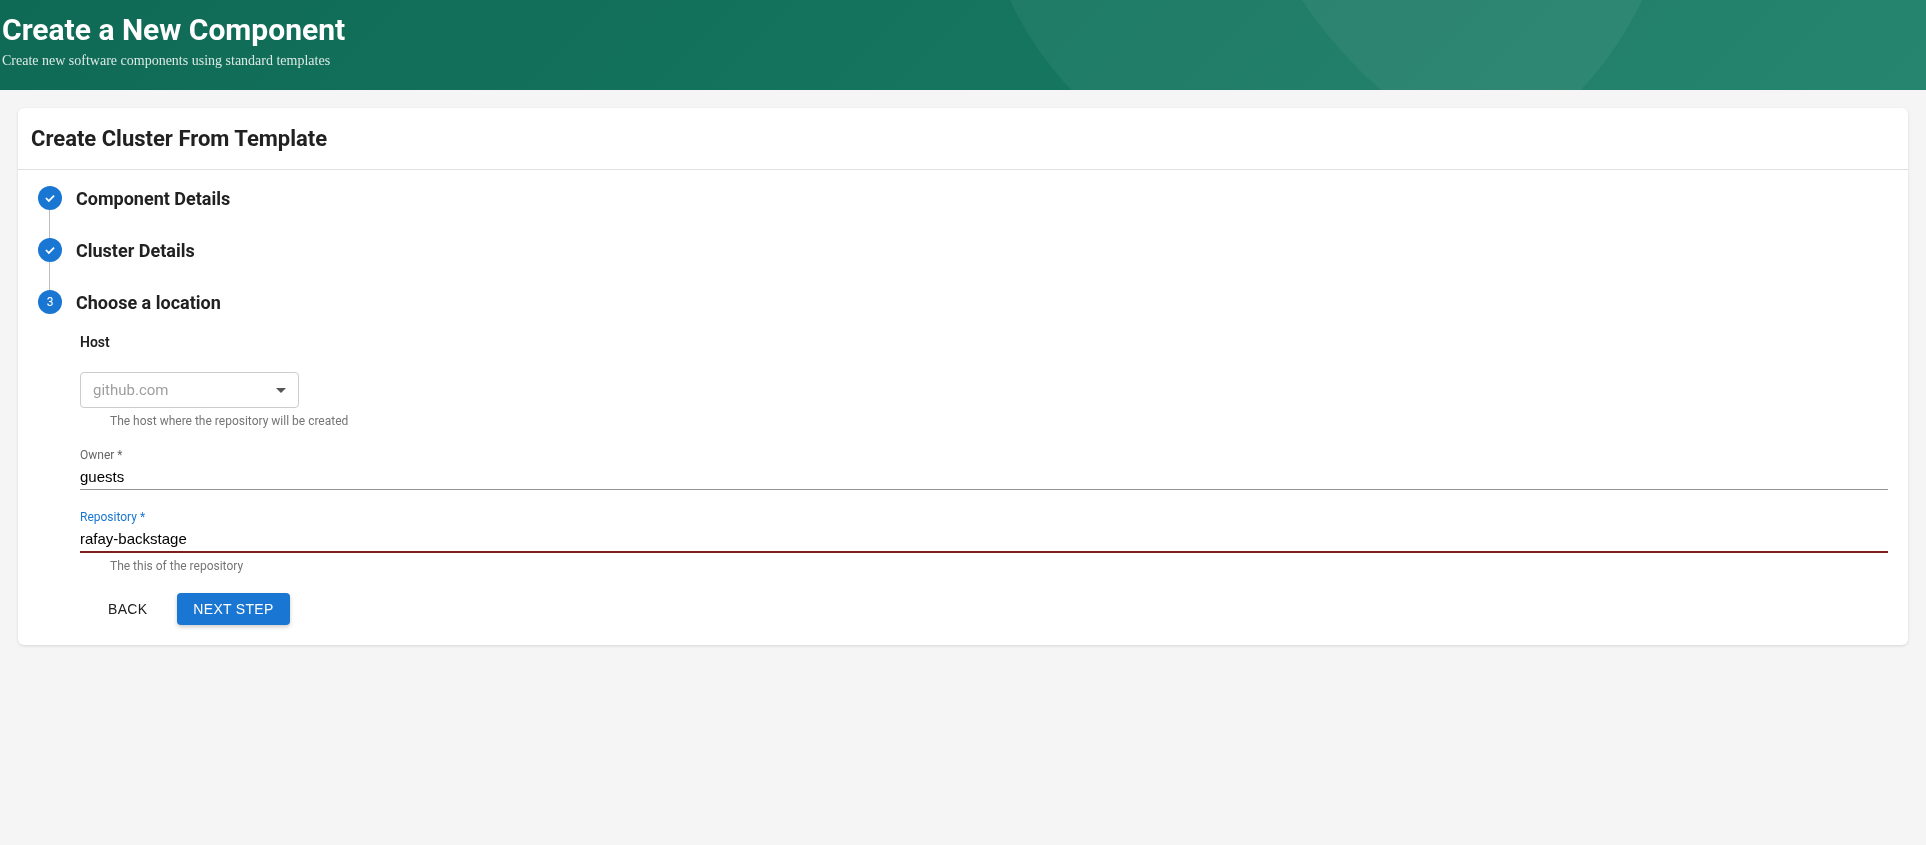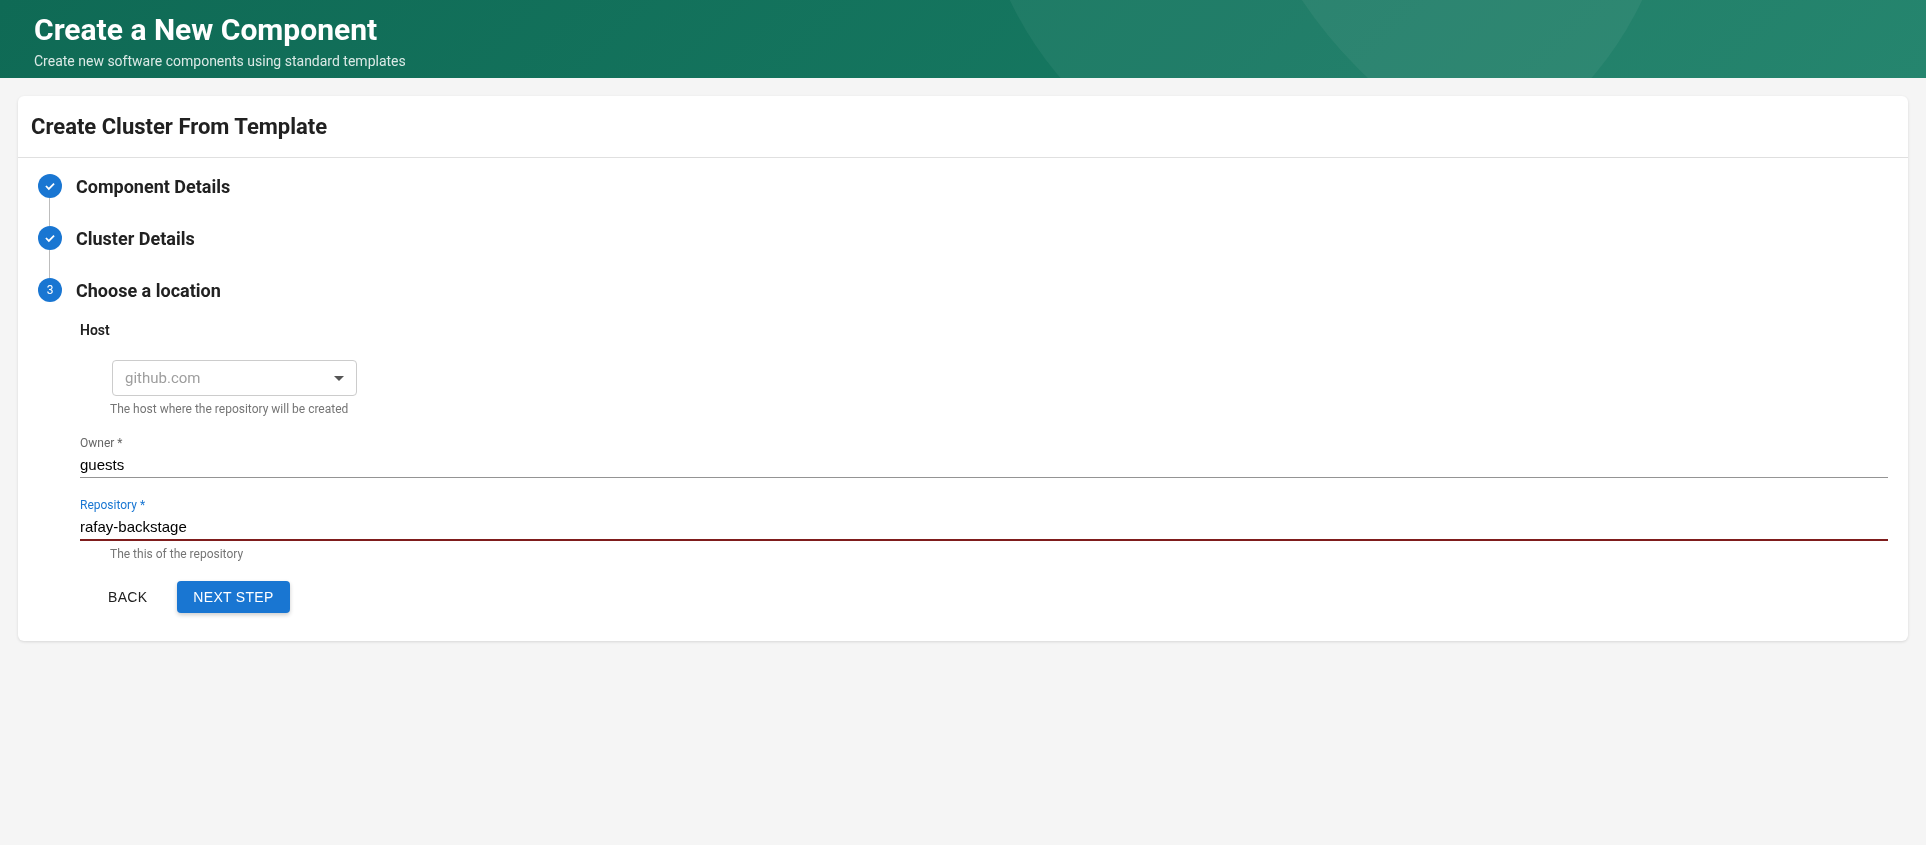--- a/index.html
+++ b/index.html
@@ -6,22 +6,22 @@
   body {
     font-family: -apple-system, BlinkMacSystemFont, "Segoe UI", Roboto, Helvetica, Arial, sans-serif;
     background: #f5f5f5;
     color: #212121;
   }
   .header {
     background: #0f6a55;
     background: linear-gradient(135deg, #0f6a55 0%, #1a7f67 100%);
     position: relative;
     overflow: hidden;
-    padding: 12px 34px 20px;
-    height: 78px;
+    padding: 12px 2px 20px;
+    height: 90px;
   }
   .header::before, .header::after {
     content: "";
     position: absolute;
     border-radius: 50%;
     background: rgba(255,255,255,0.05);
   }
   .header::before {
     width: 900px; height: 900px;
     right: -200px; top: -700px;
@@ -36,38 +36,39 @@
     font-weight: 700;
     position: relative;
     z-index: 1;
   }
   .header p {
     color: rgba(255,255,255,0.85);
     font-size: 14px;
     margin-top: 6px;
     position: relative;
     z-index: 1;
+    font-family: Liberation Serif, serif;
   }
   .card {
     background: #fff;
     margin: 18px;
     border-radius: 6px;
     box-shadow: 0 1px 3px rgba(0,0,0,0.12);
     overflow: hidden;
   }
   .card-header {
     padding: 18px 13px;
     border-bottom: 1px solid #e0e0e0;
   }
   .card-header h2 {
     font-size: 22px;
     font-weight: 700;
   }
   .stepper {
-    padding: 16px 20px 28px;
+    padding: 16px 20px 20px;
   }
   .step {
     display: flex;
     align-items: center;
     gap: 14px;
     position: relative;
   }
   .step-icon {
     width: 24px;
     height: 24px;
@@ -102,30 +103,29 @@
     margin-bottom: 22px;
   }
   .field-label-sm {
     font-size: 12px;
     color: #666;
     display: block;
     margin-bottom: 0;
   }
   .field-label-sm.active { color: #1976d2; }
   .select-box {
-    width: 245px;
+    width: 219px;
     border: 1px solid #ccc;
     border-radius: 4px;
     padding: 8px 12px;
     display: flex;
     align-items: center;
     justify-content: space-between;
     cursor: pointer;
     background: #fff;
-    margin-left: 32px;
   }
   .select-box span { color: #9e9e9e; font-size: 15px; }
   .chevron {
     width: 0; height: 0;
     border-left: 5px solid transparent;
     border-right: 5px solid transparent;
     border-top: 5px solid #555;
   }
   .help-text {
     font-size: 12px;

